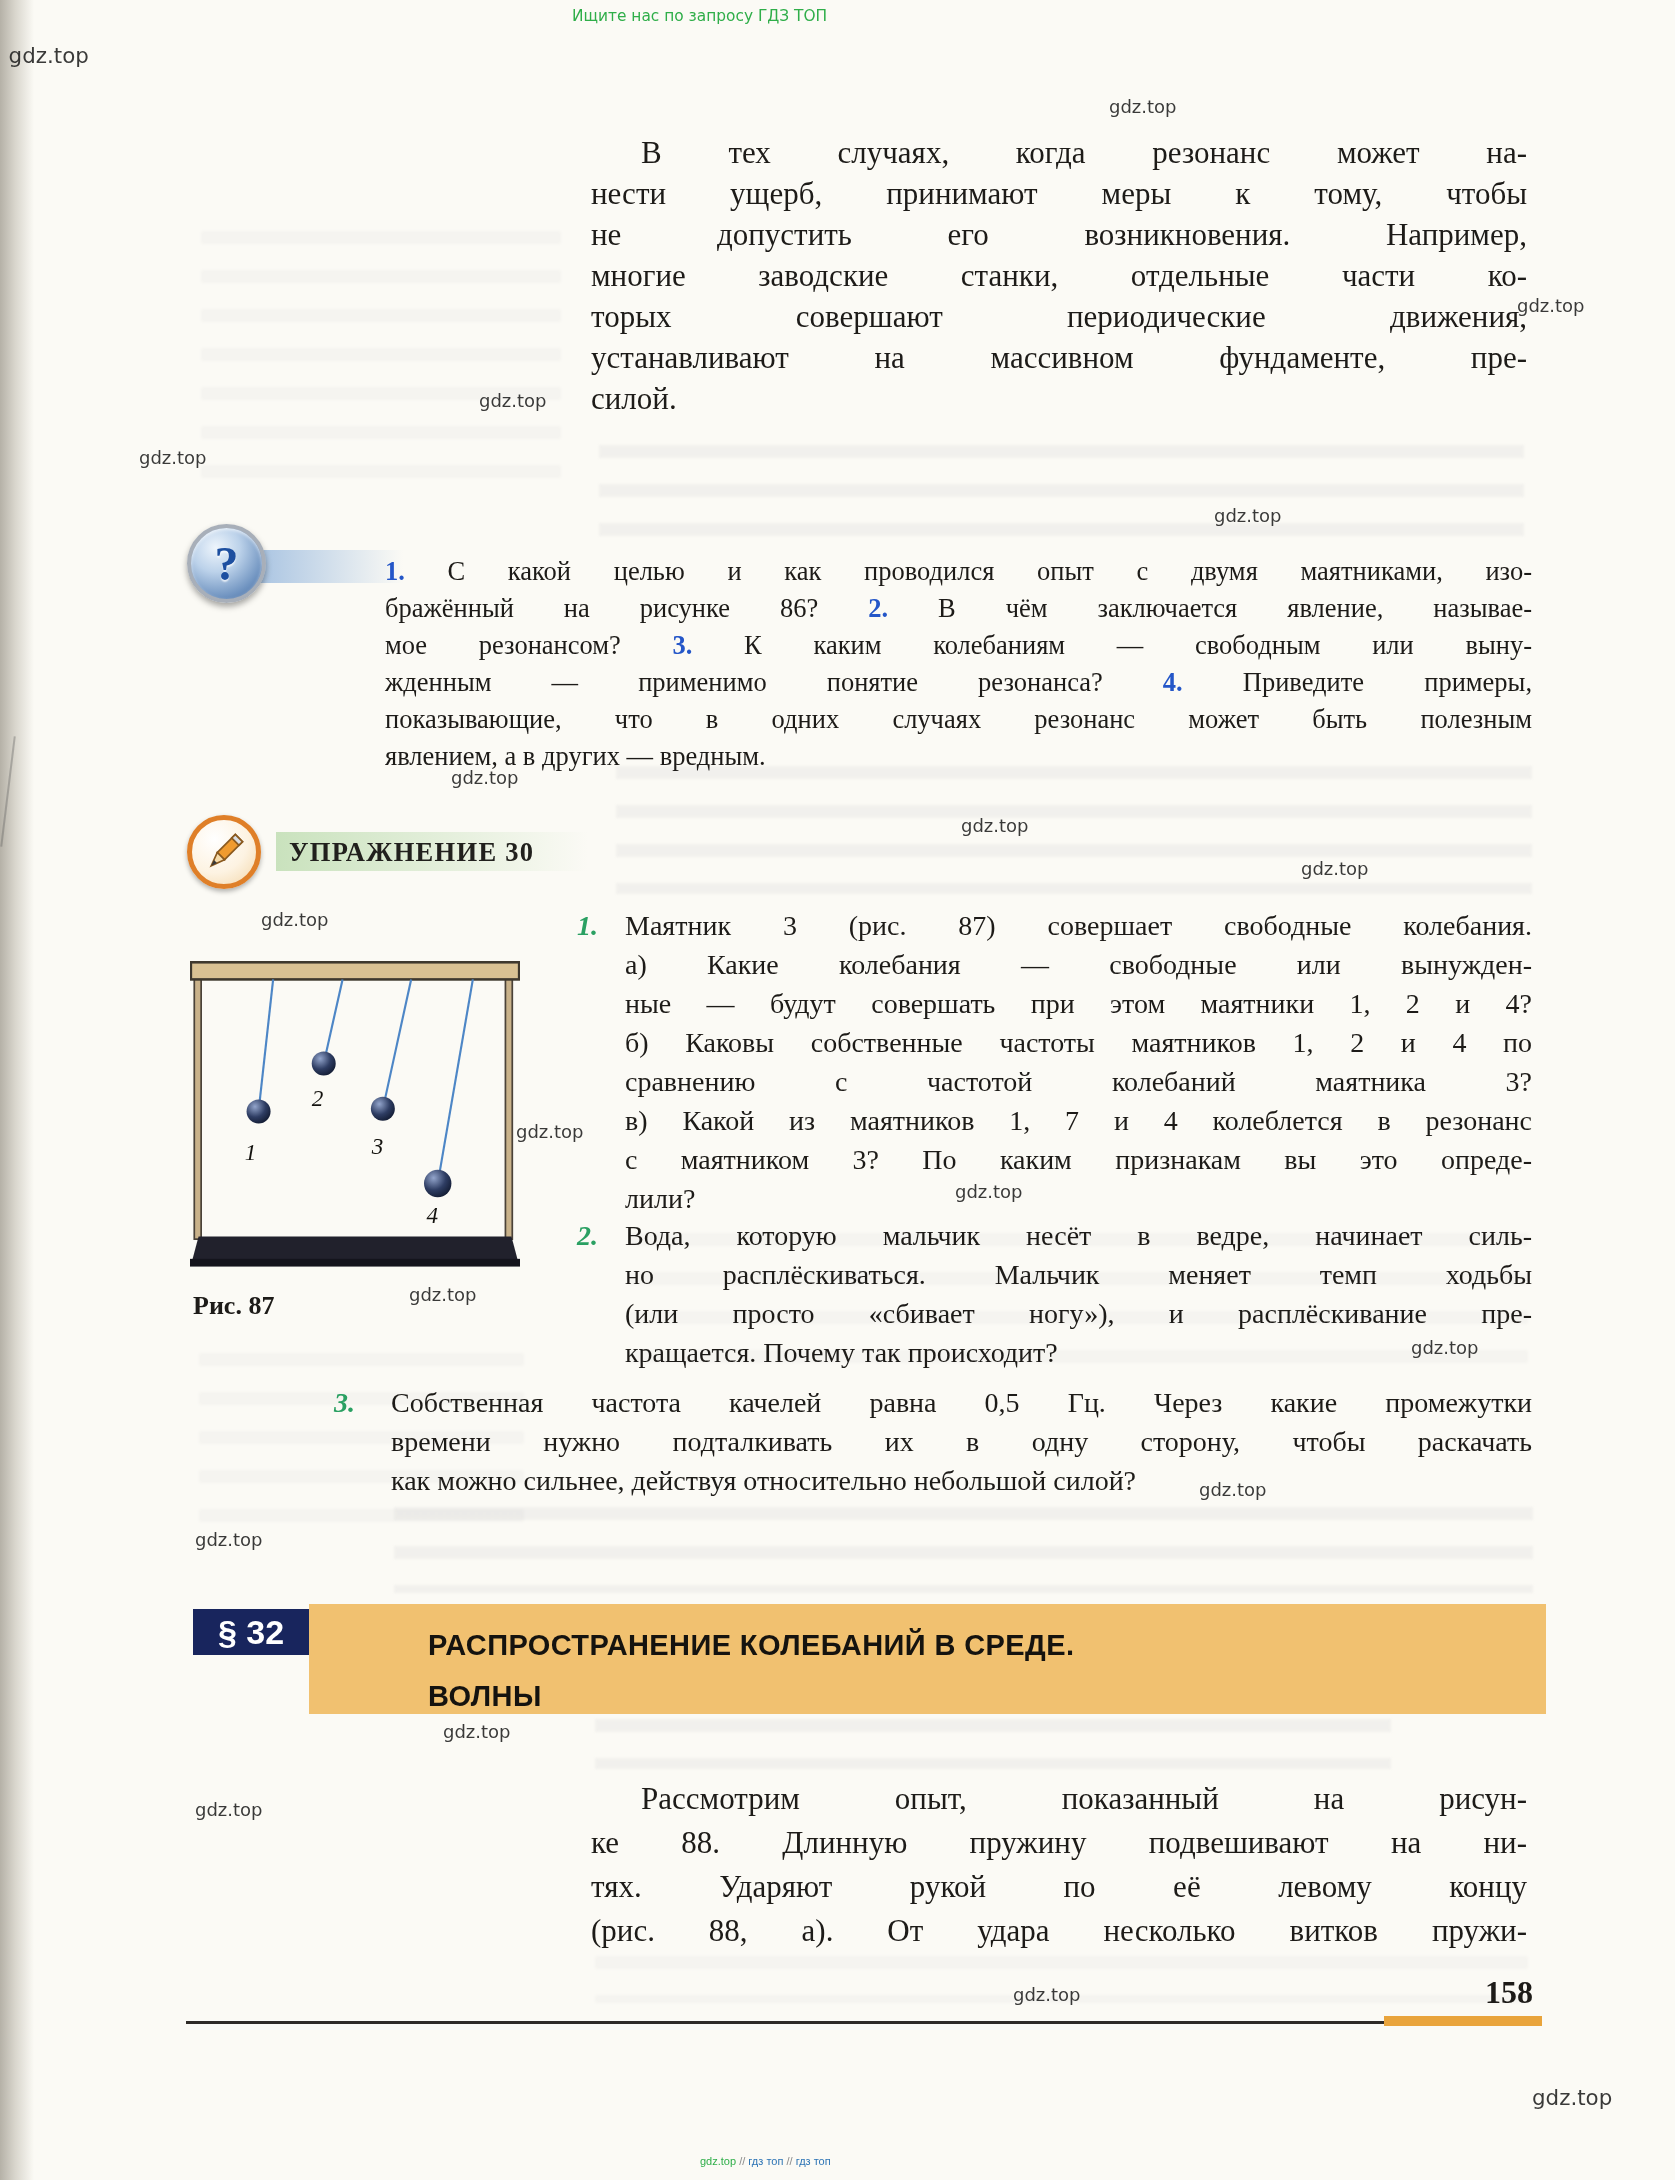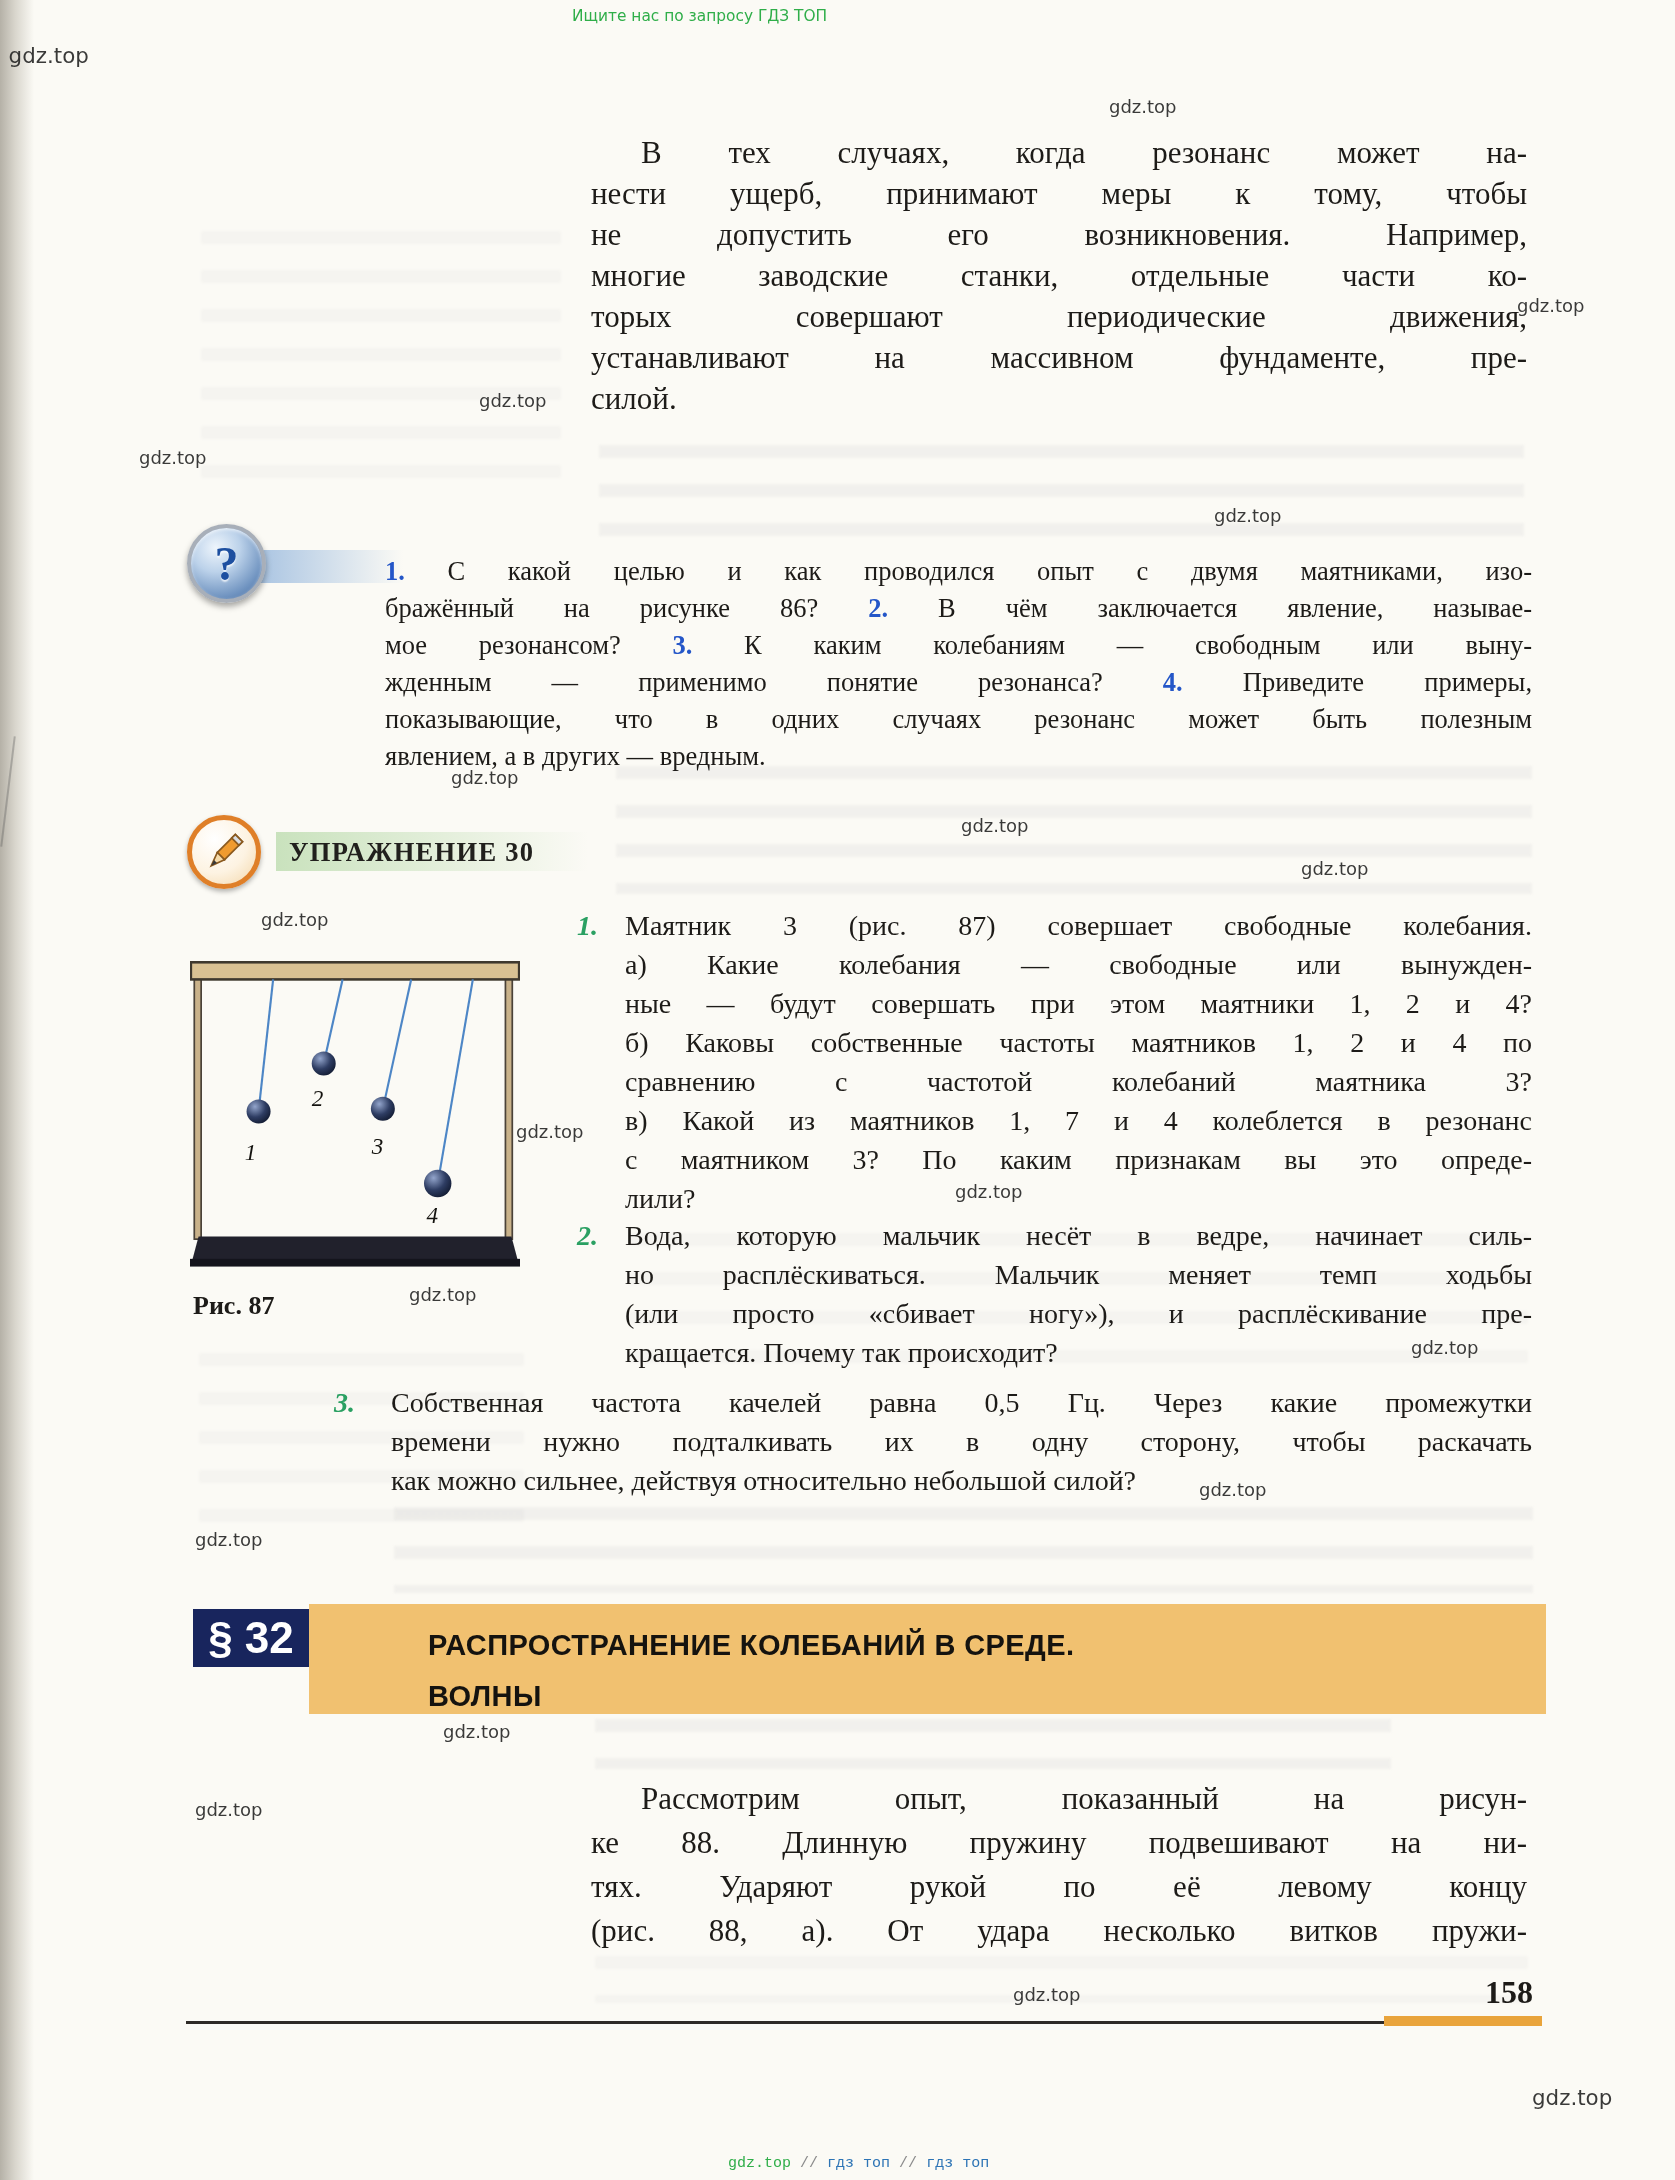--- a/index.html
+++ b/index.html
@@ -55,42 +55,42 @@
   .ex-item .num{position:absolute;top:0;font-weight:bold;font-style:italic;
     color:var(--exercise-green,#2aa062);}
   .ex1{left:625px;top:906px;width:907px;}
   .ex2{left:625px;top:1216px;width:907px;}
   .ex3{left:391px;top:1383px;width:1141px;}
   .ex1 .num,.ex2 .num{left:-48px;}
   .ex3 .num{left:-57px;}
 
   .section-banner{position:absolute;left:309px;top:1604px;width:1237px;height:110px;
     background:var(--banner-orange,#f1c170);}
-  .section-mark{position:absolute;left:193px;top:1609px;width:116px;height:58px;
+  .section-mark{position:absolute;left:193px;top:1609px;width:116px;height:46px;
     background:var(--section-navy,#18255d);color:#ffffff;display:flex;align-items:center;justify-content:center;
-    font-family:"Liberation Sans","DejaVu Sans",sans-serif;font-weight:bold;font-size:44px;}
+    font-family:"Liberation Sans","DejaVu Sans",sans-serif;font-weight:bold;font-size:34px;}
   .section-title{position:absolute;left:428px;top:1620px;
     font-family:"Liberation Sans","DejaVu Sans",sans-serif;font-weight:bold;font-size:29px;line-height:51px;
     letter-spacing:0.4px;color:#15130f;}
 
   .outro{left:591px;top:1777px;width:936px;font-size:31px;line-height:44px;}
 
   .page-number{position:absolute;left:1447px;top:1974px;width:86px;text-align:right;
     font-weight:bold;font-size:32px;}
   .rule-dark{position:absolute;left:186px;top:2021px;width:1200px;height:3.4px;background:#2e2a26;}
   .rule-orange{position:absolute;left:1384px;top:2016px;width:158px;height:10.3px;
     background:var(--rule-orange,#e9a43c);}
 
   .wm{position:absolute;font-family:"DejaVu Sans","Liberation Sans",sans-serif;font-size:18px;
     color:#1f1f1f;opacity:.88;white-space:nowrap;}
   .wm.lg{font-size:21.4px;}
   .wm-green{position:absolute;left:572px;top:6.8px;font-family:"DejaVu Sans",sans-serif;
     font-size:15.4px;color:var(--watermark-green,#2fae49);}
-  .footer-links{position:absolute;left:700px;top:2155px;font-family:Liberation Mono, monospace;
-    font-size:15px;white-space:nowrap;margin-left:28px;}
+  .footer-links{position:absolute;left:700px;top:2155px;font-family:Liberation Sans, sans-serif;
+    font-size:11px;white-space:nowrap;}
   .footer-links .grn{color:var(--watermark-green,#2fae49);}
   .footer-links .blu{color:var(--link-blue,#2d74b5);}
   .footer-links .sep{color:#8a8a8a;}
 </style>
 </head>
 <body>
 
 <div class="page">
 
   <div class="spine"></div>

